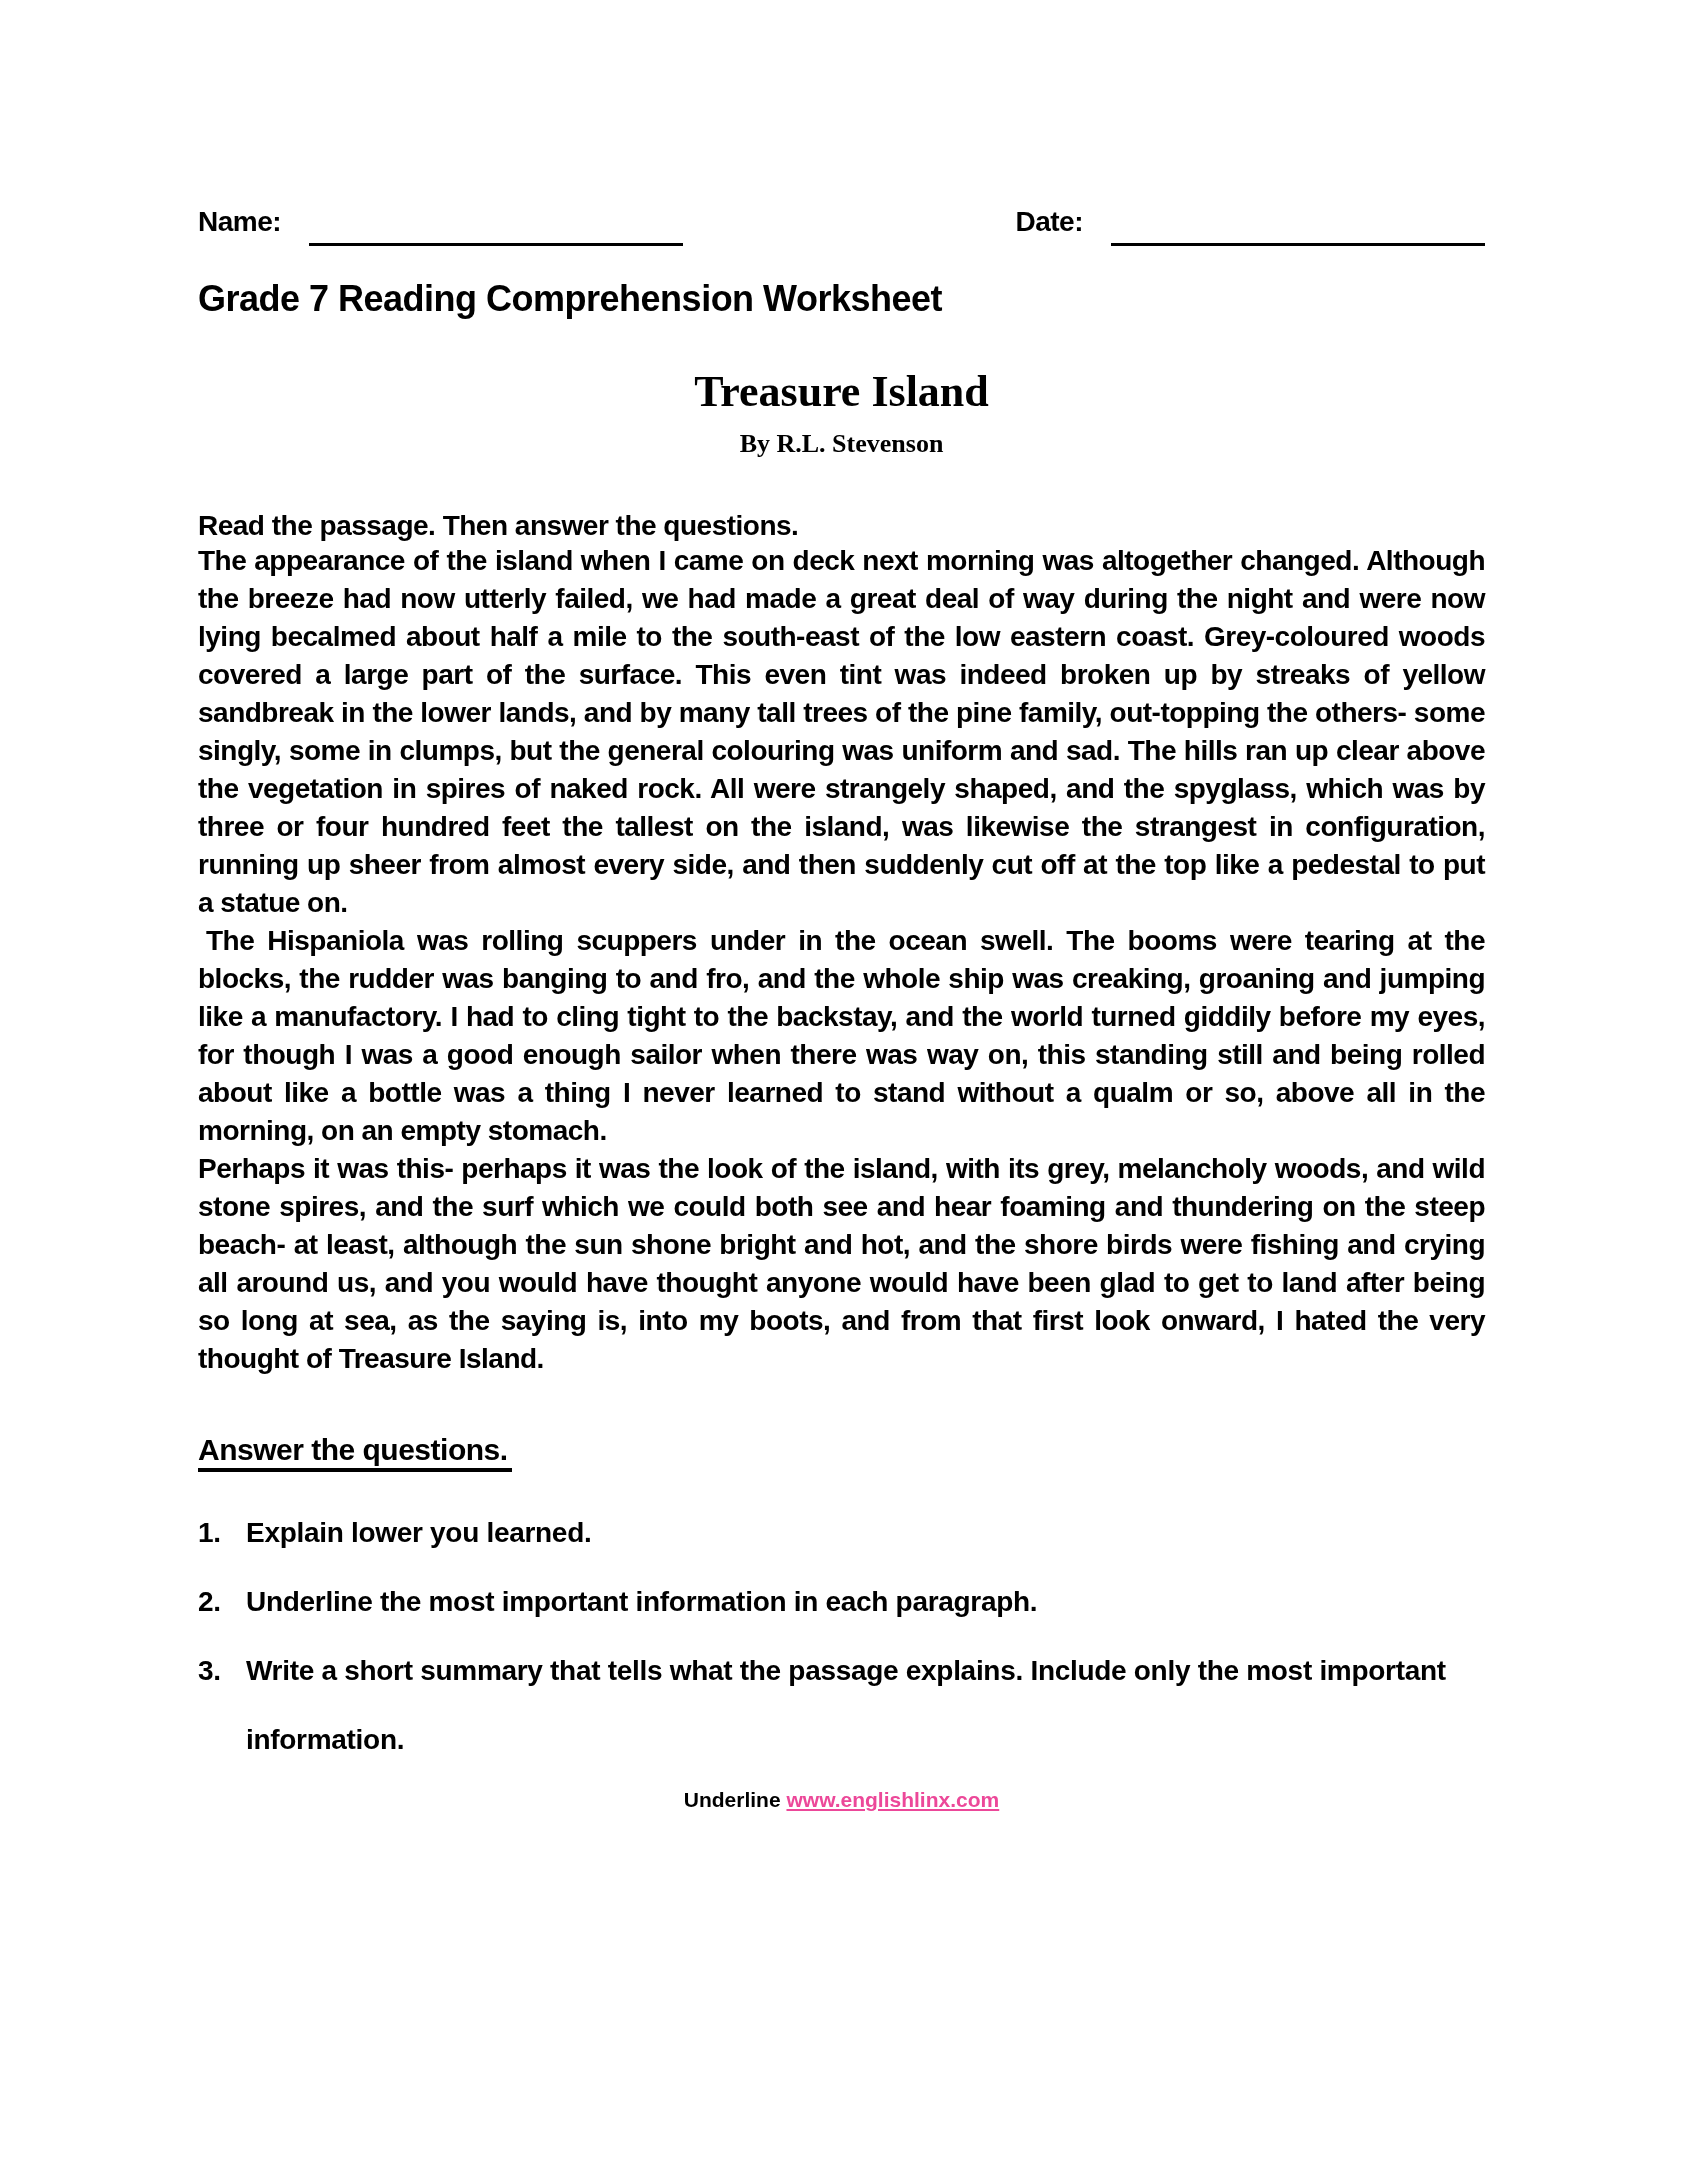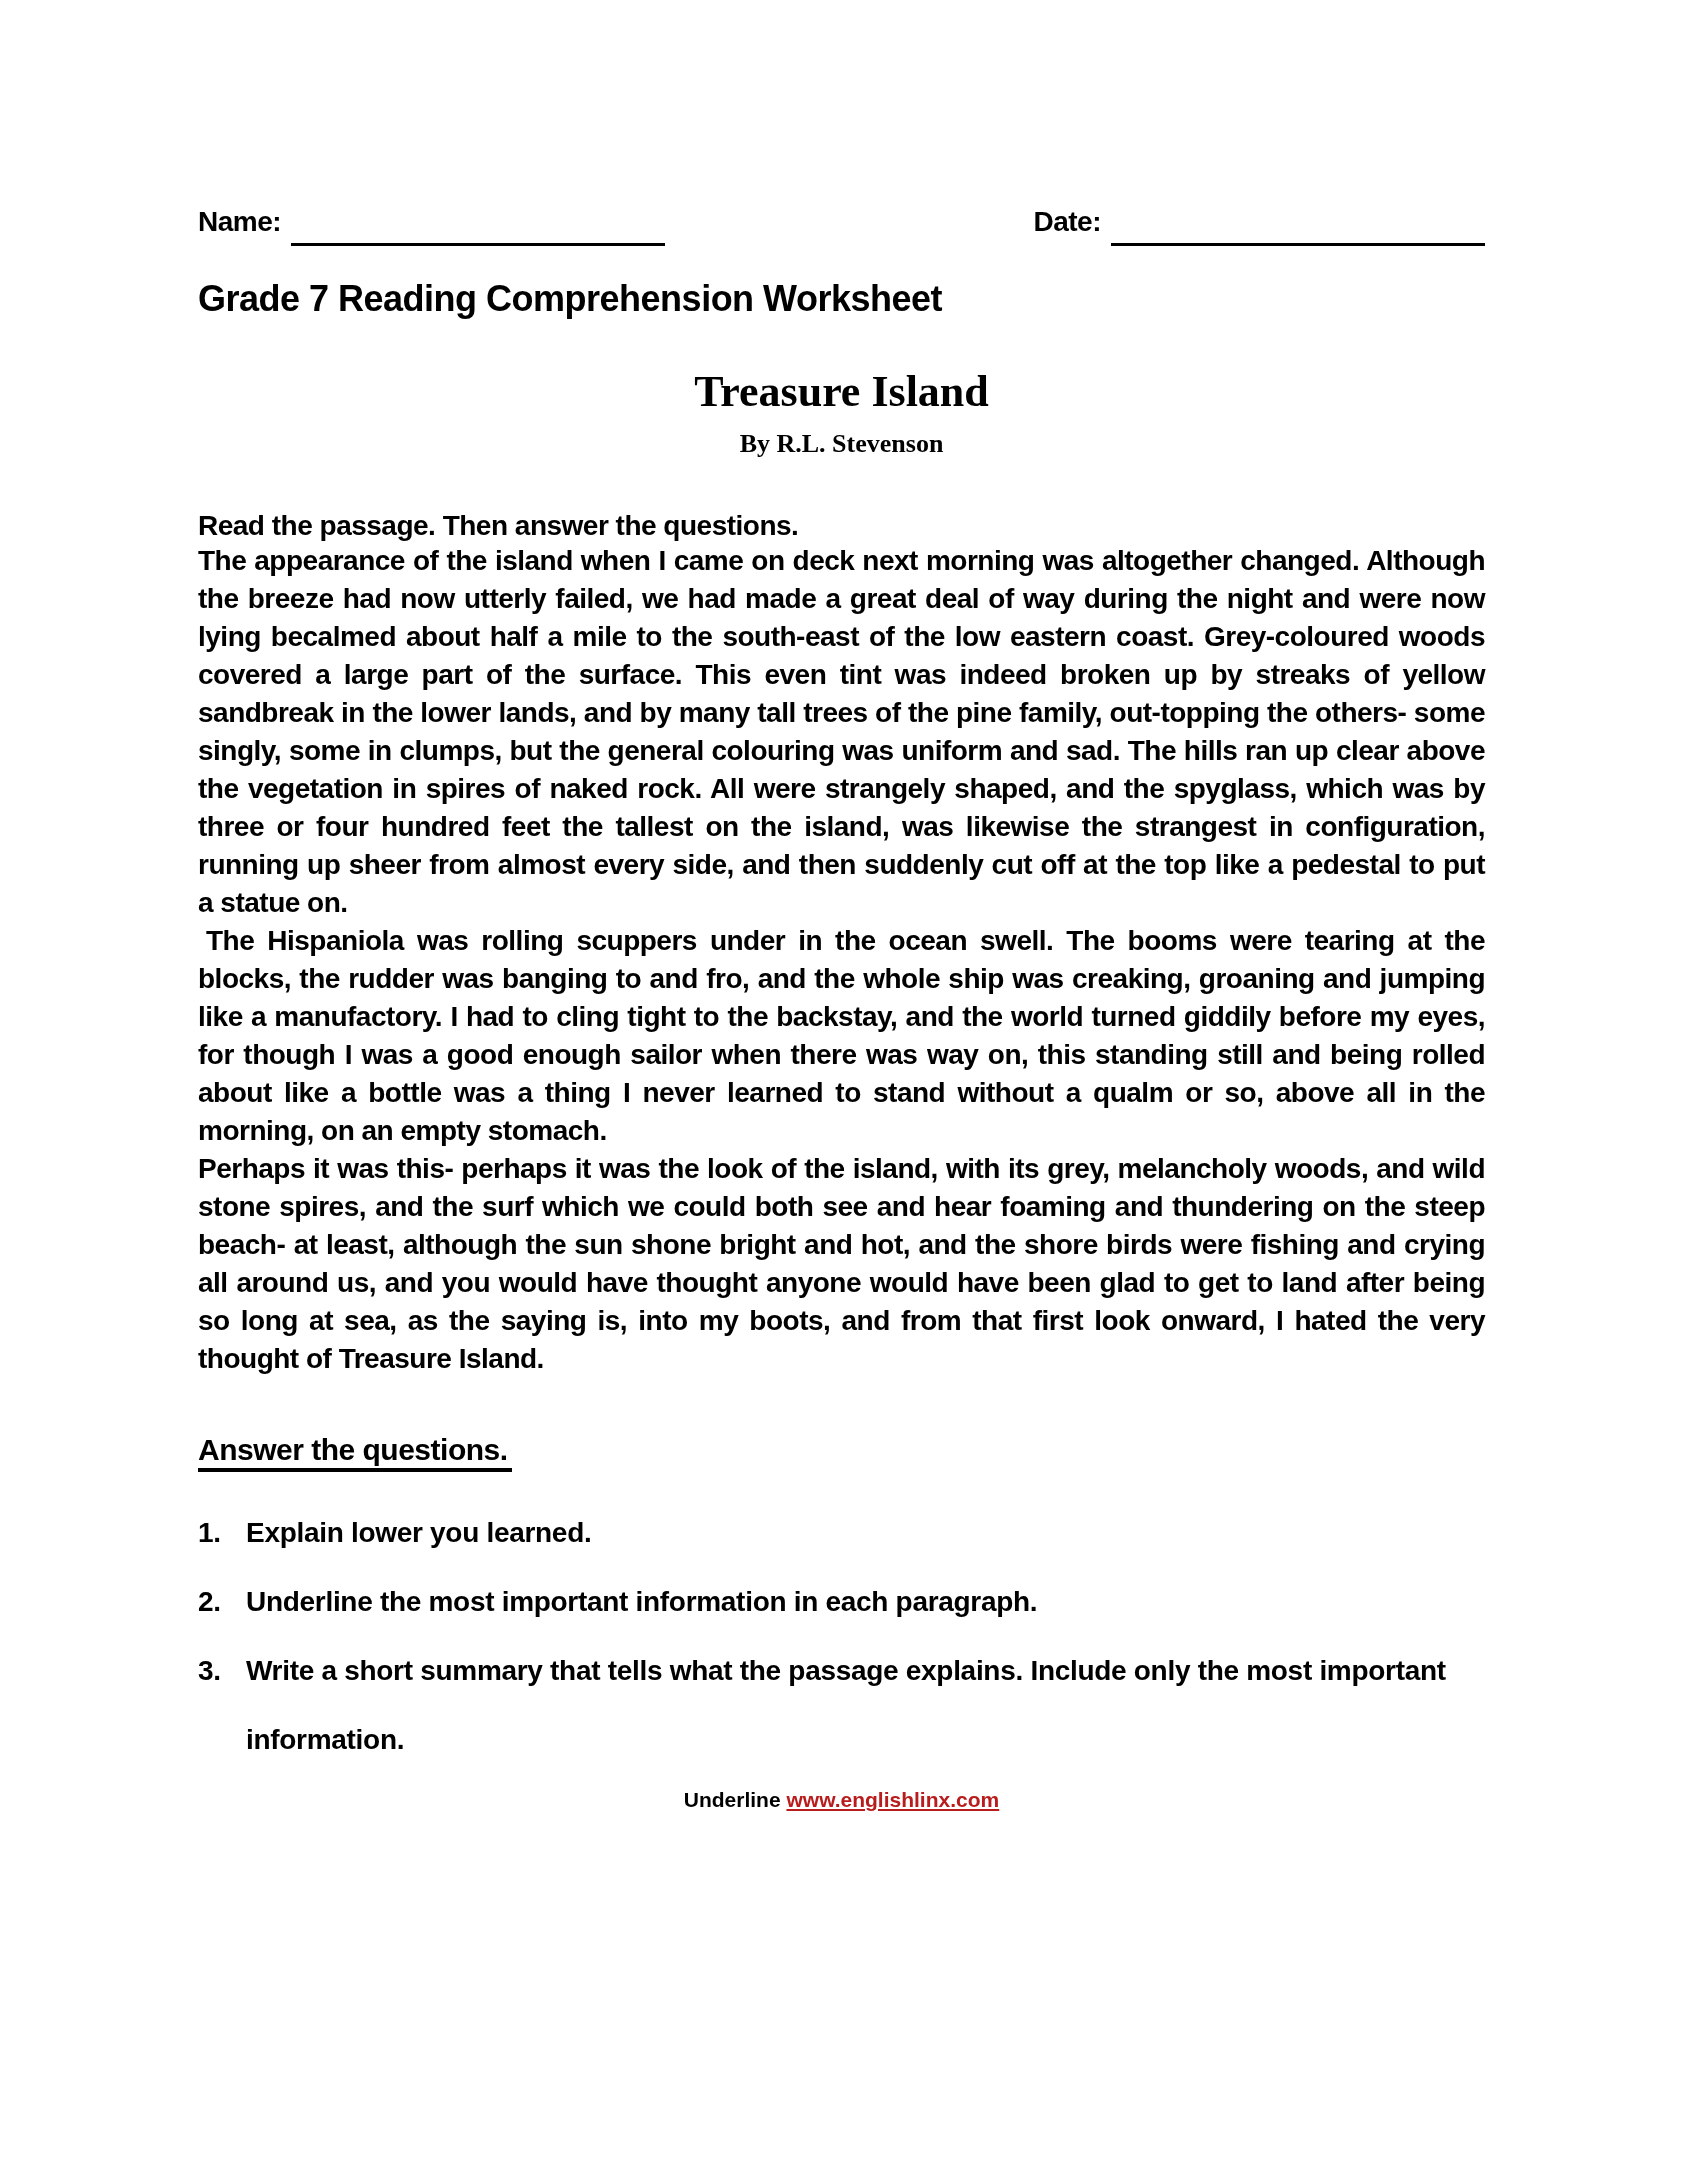--- a/index.html
+++ b/index.html
@@ -17,21 +17,21 @@
   }
 
   
   .header-row {
     display: flex;
     justify-content: space-between;
     align-items: flex-end;
     font-size: 28px;
     letter-spacing: -0.5px;
   }
-  .field { display: flex; align-items: flex-end; }
+  .field { display: flex; align-items: flex-end; gap: 18px; }
   .blank-line {
     display: inline-block;
     width: 374px;
     height: 10px;
     border-bottom: 3px solid #000;
     margin-left: 10px;
     margin-bottom: -8px;
   }
 
   
@@ -96,21 +96,21 @@
   .qtext { flex: 1; }
 
   
   .footer {
     margin-top: 14px;
     text-align: center;
     font-size: 21px;
     letter-spacing: 0;
   }
   .footer-link {
-    color: #b91c1c;
+    color: #ec4899;
     text-decoration: underline;
     cursor: pointer;
     margin-top: 48px;
   }
 </style>
 </head>
 <body>
 
 <div class="page">
 

